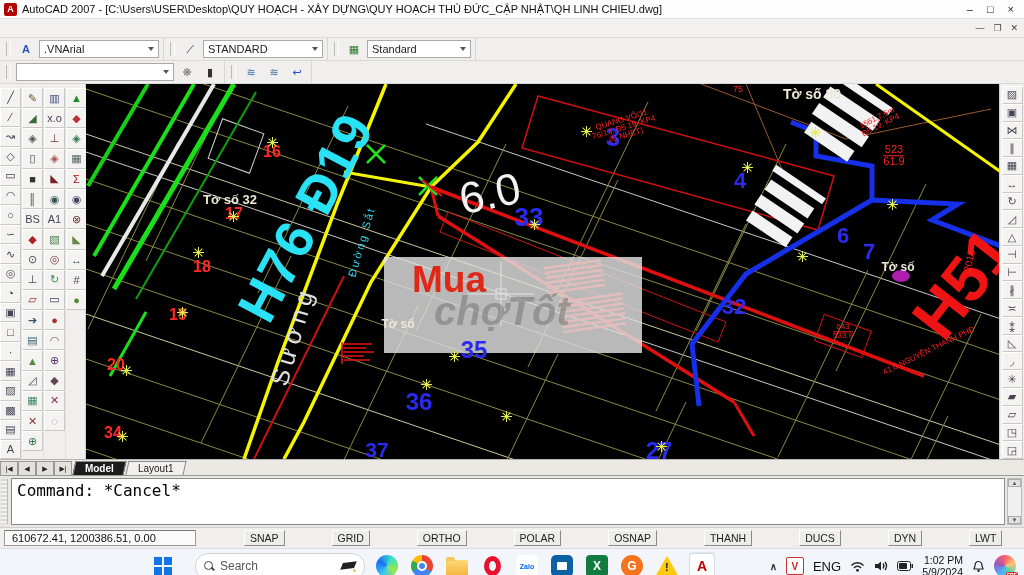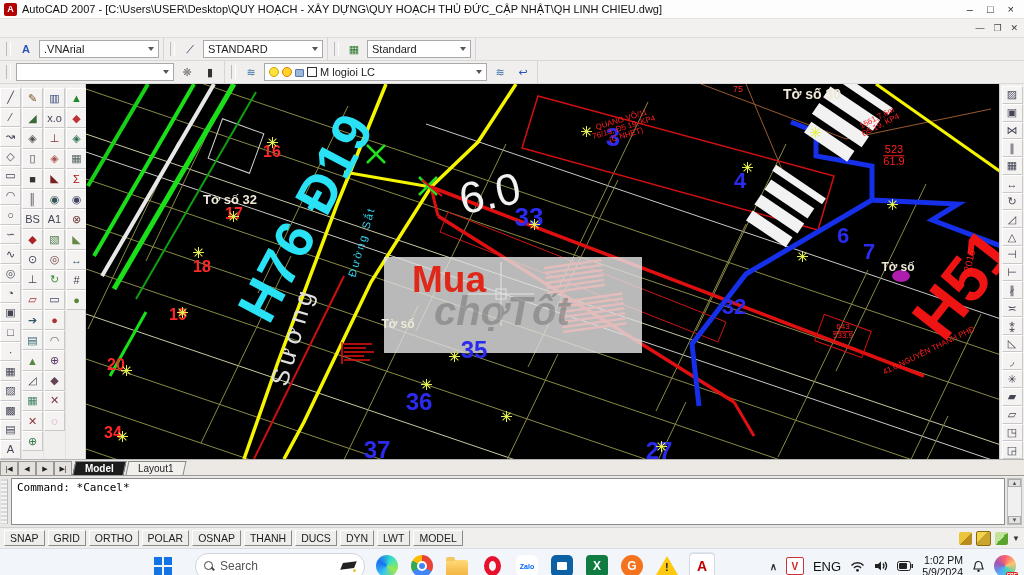--- a/index.html
+++ b/index.html
@@ -62,30 +62,30 @@
   .navbtn{width:16px;height:13px;background:#e4e1dc;border:1px solid #999;border-bottom:none;display:flex;align-items:center;justify-content:center;font-size:7px;color:#222;margin-top:1px;}
   .tab{padding:0 10px;height:13px;display:flex;align-items:center;border:1px solid #888;border-bottom:none;margin-left:2px;font-size:10px;transform:skewX(-12deg);}
   .tab span{transform:skewX(12deg);}
   .tab.active{background:#1c1c1c;color:#fff;font-weight:700;}
   .tab.inactive{background:#f2f0ec;color:#222;}
 
   
   .cmdpanel{height:51px;background:#e9e7e4;display:flex;border-top:1px solid #9a9a9a;}
   .cmdgrip{width:6px;border-right:1px solid #bbb;background:repeating-linear-gradient(180deg,#d8d8d8 0 2px,#f4f4f4 2px 4px);margin:3px 1px;}
   .cmdstack{flex:1;display:flex;flex-direction:column;margin:2px 2px;}
-  .cmdhist{flex:1;background:#fff;border:1px solid #8a8a8a;font-family:"DejaVu Sans Mono",monospace;font-size:11px;color:#000;padding:2px 5px;}
+  .cmdhist{flex:1;background:#fff;border:1px solid #8a8a8a;font-family:"DejaVu Sans Mono",monospace;font-size:16px;color:#000;padding:2px 5px;}
   .cmdline{height:18px;background:#fff;border:1px solid #8a8a8a;border-top:none;font-family:"DejaVu Sans Mono",monospace;font-size:12px;color:#000;padding:1px 5px;display:flex;align-items:center;}
   .cmdscroll{width:13px;margin:2px 2px 2px 0;display:flex;flex-direction:column;justify-content:space-between;background:#f0f0f0;border:1px solid #bbb;}
   .cmdscroll span{font-size:6px;text-align:center;color:#555;background:#e2e2e2;border:1px solid #aaa;}
 
   
   .statusbar{height:20px;background:#f0efee;display:flex;align-items:center;font-size:11px;color:#111;padding:0 4px;gap:4px;border-top:1px solid #cfcfcf;}
   .stext{white-space:nowrap;}
   .coordbox{border:1px solid #9a9a9a;border-top-color:#777;background:#fafafa;padding:1px 7px;min-width:176px;font-size:11px;}
-  .sbtn{border:1px solid;border-color:#fff #8a8a8a #8a8a8a #fff;background:#ededeb;padding:1px 5px;font-size:10.5px;color:#222;}
+  .sbtn{border:1px solid;border-color:#fff #8a8a8a #8a8a8a #fff;background:#ededeb;padding:1px 5px;font-size:10.5px;color:#222;margin-left:44px;}
   .srights{margin-left:auto;display:flex;align-items:center;gap:4px;}
   .sicon{width:13px;height:13px;border-radius:2px;display:inline-block;}
   .si1{background:linear-gradient(135deg,#e8c53a 50%,#b98a1d 50%);}
   .si2{background:linear-gradient(135deg,#f2d44a 40%,#caa42c 40%);border:1px solid #8a6a10;}
   .si3{background:linear-gradient(135deg,#bfe49a 50%,#5aa32e 50%);}
   .sdrop{font-size:8px;color:#333;}
 
   
   .taskbar{height:34px;background:rgba(242,246,250,.97);display:flex;align-items:center;border-top:1px solid #d9dee4;}
   .apps{margin-left:150px;display:flex;align-items:center;gap:9px;}
@@ -181,28 +181,20 @@
       <div class="combo w150">
           <span class="ctext"></span>
           <span class="carr"></span>
         </div>
       <span class="miniicon" style="color:#777;">❋</span>
       <span class="miniicon" style="color:#333;">▮</span>
     </div>
     <div class="tbgroup">
       <span class="grip"></span>
       <span class="miniicon" style="color:#3a6ea5;">≋</span>
-      <div class="combo w210">
-        <span class="lglyph bulb"></span>
-        <span class="lglyph sun"></span>
-        <span class="lglyph lock"></span>
-        <span class="lglyph swatch"></span>
-        <span class="ctext">M logioi LC</span>
-          <span class="carr"></span>
-      </div>
       <span class="miniicon" style="color:#3a6ea5;">≋</span>
       <span class="miniicon" style="color:#2a52be;">↩</span>
     </div>
   </div>
 
   <div class="workrow">
     <div class="left-tools" id="leftTools">
         <div class="tcol">
           <span class="tbtn">╱</span>
           <span class="tbtn">⁄</span>
@@ -426,21 +418,21 @@
         <div class="clabel" style="left: 148px; top: 130px; font-size: 16px; color: rgb(255, 40, 40); transform: translate(-50%, -50%) rotate(0deg); font-weight: 700;">17</div>
         <div class="clabel" style="left: 116px; top: 183px; font-size: 16px; color: rgb(255, 40, 40); transform: translate(-50%, -50%) rotate(0deg); font-weight: 700;">18</div>
         <div class="clabel" style="left: 92px; top: 231px; font-size: 16px; color: rgb(255, 40, 40); transform: translate(-50%, -50%) rotate(0deg); font-weight: 700;">19</div>
         <div class="clabel" style="left: 30px; top: 281px; font-size: 16px; color: rgb(255, 40, 40); transform: translate(-50%, -50%) rotate(0deg); font-weight: 700;">20</div>
         <div class="clabel" style="left: 27px; top: 349px; font-size: 16px; color: rgb(255, 40, 40); transform: translate(-50%, -50%) rotate(0deg); font-weight: 700;">34</div>
         <div class="clabel" style="left: 652px; top: 6px; font-size: 9px; color: rgb(255, 40, 40); transform: translate(-50%, -50%) rotate(0deg);">75</div>
         <div class="clabel" style="left: 443px; top: 133px; font-size: 26px; color: rgb(43, 43, 240); transform: translate(-50%, -50%) rotate(0deg); font-weight: 700;">33</div>
         <div class="clabel" style="left: 527px; top: 53px; font-size: 26px; color: rgb(43, 43, 240); transform: translate(-50%, -50%) rotate(0deg); font-weight: 700;">3</div>
         <div class="clabel" style="left: 352px; top: 266px; font-size: 24px; color: rgb(43, 43, 240); transform: translate(-50%, -50%) rotate(0deg); font-weight: 700; margin-left: 36px;">35</div>
         <div class="clabel" style="left: 333px; top: 318px; font-size: 24px; color: rgb(43, 43, 240); transform: translate(-50%, -50%) rotate(0deg); font-weight: 700;">36</div>
-        <div class="clabel" style="left: 291px; top: 366px; font-size: 24px; color: rgb(43, 43, 240); transform: translate(-50%, -50%) rotate(0deg); font-weight: 700;">37</div>
+        <div class="clabel" style="left: 291px; top: 366px; font-size: 21px; color: rgb(43, 43, 240); transform: translate(-50%, -50%) rotate(0deg); font-weight: 700;">37</div>
         <div class="clabel" style="left: 573px; top: 367px; font-size: 24px; color: rgb(43, 43, 240); transform: translate(-50%, -50%) rotate(0deg); font-weight: 700;">27</div>
         <div class="clabel" style="left: 648px; top: 223px; font-size: 22px; color: rgb(43, 43, 240); transform: translate(-50%, -50%) rotate(0deg); font-weight: 700;">32</div>
         <div class="clabel" style="left: 654px; top: 97px; font-size: 22px; color: rgb(43, 43, 240); transform: translate(-50%, -50%) rotate(0deg); font-weight: 700;">4</div>
         <div class="clabel" style="left: 757px; top: 152px; font-size: 22px; color: rgb(43, 43, 240); transform: translate(-50%, -50%) rotate(0deg); font-weight: 700;">6</div>
         <div class="clabel" style="left: 783px; top: 168px; font-size: 22px; color: rgb(43, 43, 240); transform: translate(-50%, -50%) rotate(0deg); font-weight: 700;">7</div>
         <div class="clabel" style="left: 808px; top: 72px; font-size: 11px; color: rgb(255, 32, 32); transform: translate(-50%, -50%) rotate(0deg);">
           <div style="text-align: center;">523</div>
           <div style="text-align: center; border-top: 1px solid rgb(255, 32, 32);">61.9</div>
         </div>
         <div class="clabel" style="left: 757px; top: 248px; font-size: 8px; color: rgb(255, 32, 32); transform: translate(-50%, -50%) rotate(0deg);">
@@ -567,20 +559,21 @@
     <div class="cmdstack">
       <div class="cmdhist">Command: *Cancel*</div>
     </div>
     <div class="cmdscroll">
         <span>▲</span>
         <span>▼</span>
       </div>
   </div>
 
   <div class="statusbar">
+    <span class="coordbox">610672.41, 1200386.51, 0.00</span>
     <span id="toggles" style="display:flex;gap:3px;">
         <span class="sbtn">SNAP</span>
         <span class="sbtn">GRID</span>
         <span class="sbtn">ORTHO</span>
         <span class="sbtn">POLAR</span>
         <span class="sbtn">OSNAP</span>
         <span class="sbtn">THANH</span>
         <span class="sbtn">DUCS</span>
         <span class="sbtn">DYN</span>
         <span class="sbtn">LWT</span>

